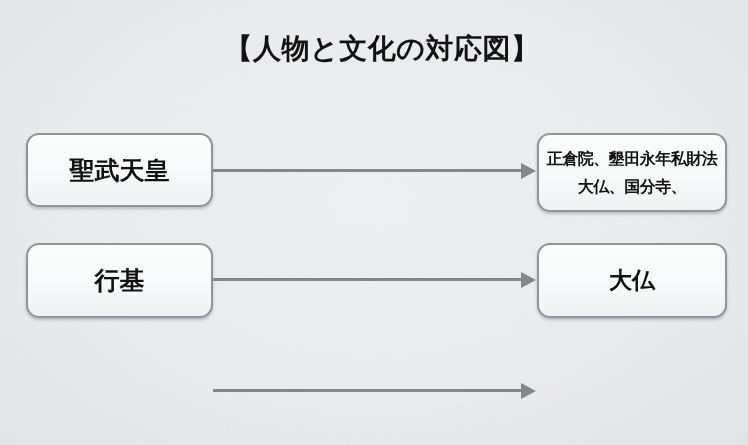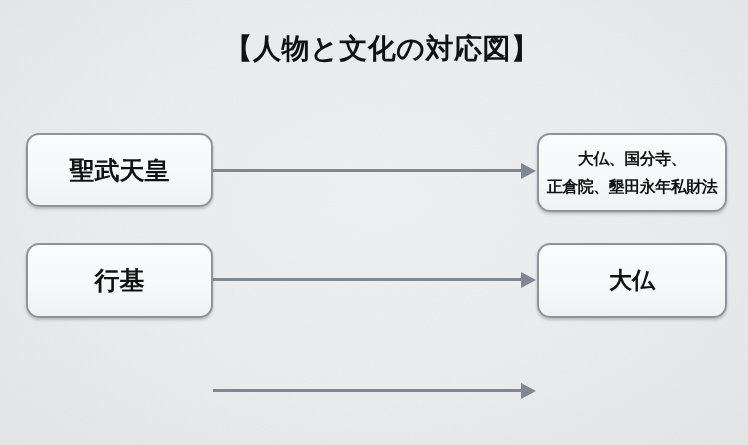--- a/index.html
+++ b/index.html
@@ -73,22 +73,22 @@
   <h1 class="title">【人物と文化の対応図】</h1>
 
   <div class="box person r1">
     <span>聖武天皇</span>
   </div>
   <div class="arrow a1">
     <div class="arrow-line"></div>
     <div class="arrow-head"></div>
   </div>
   <div class="box culture small r1">
+    <span>正倉院、墾田永年私財法</span>
     <span>大仏、国分寺、</span>
-    <span>正倉院、墾田永年私財法</span>
   </div>
 
   <div class="box person r2">
     <span>行基</span>
   </div>
   <div class="arrow a2">
     <div class="arrow-line"></div>
     <div class="arrow-head"></div>
   </div>
   <div class="box culture r2">

